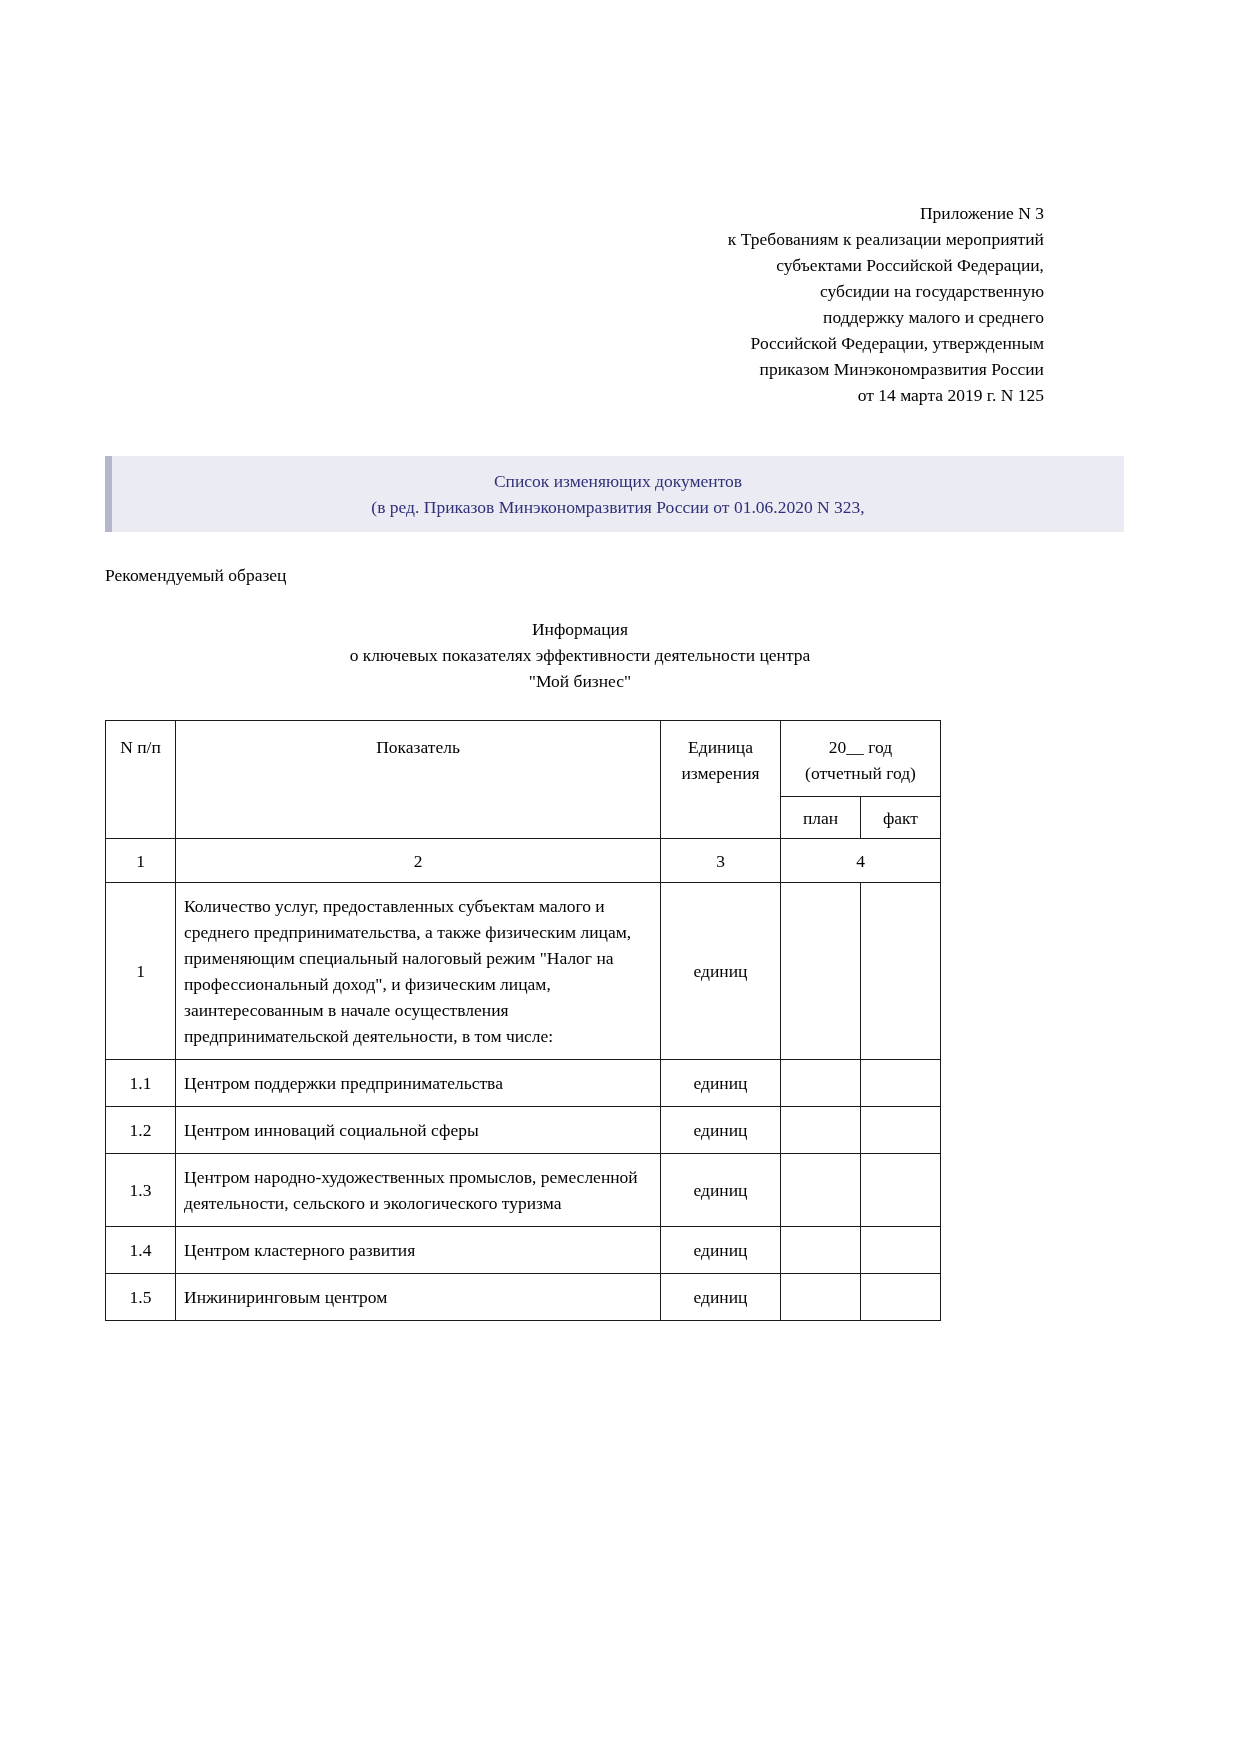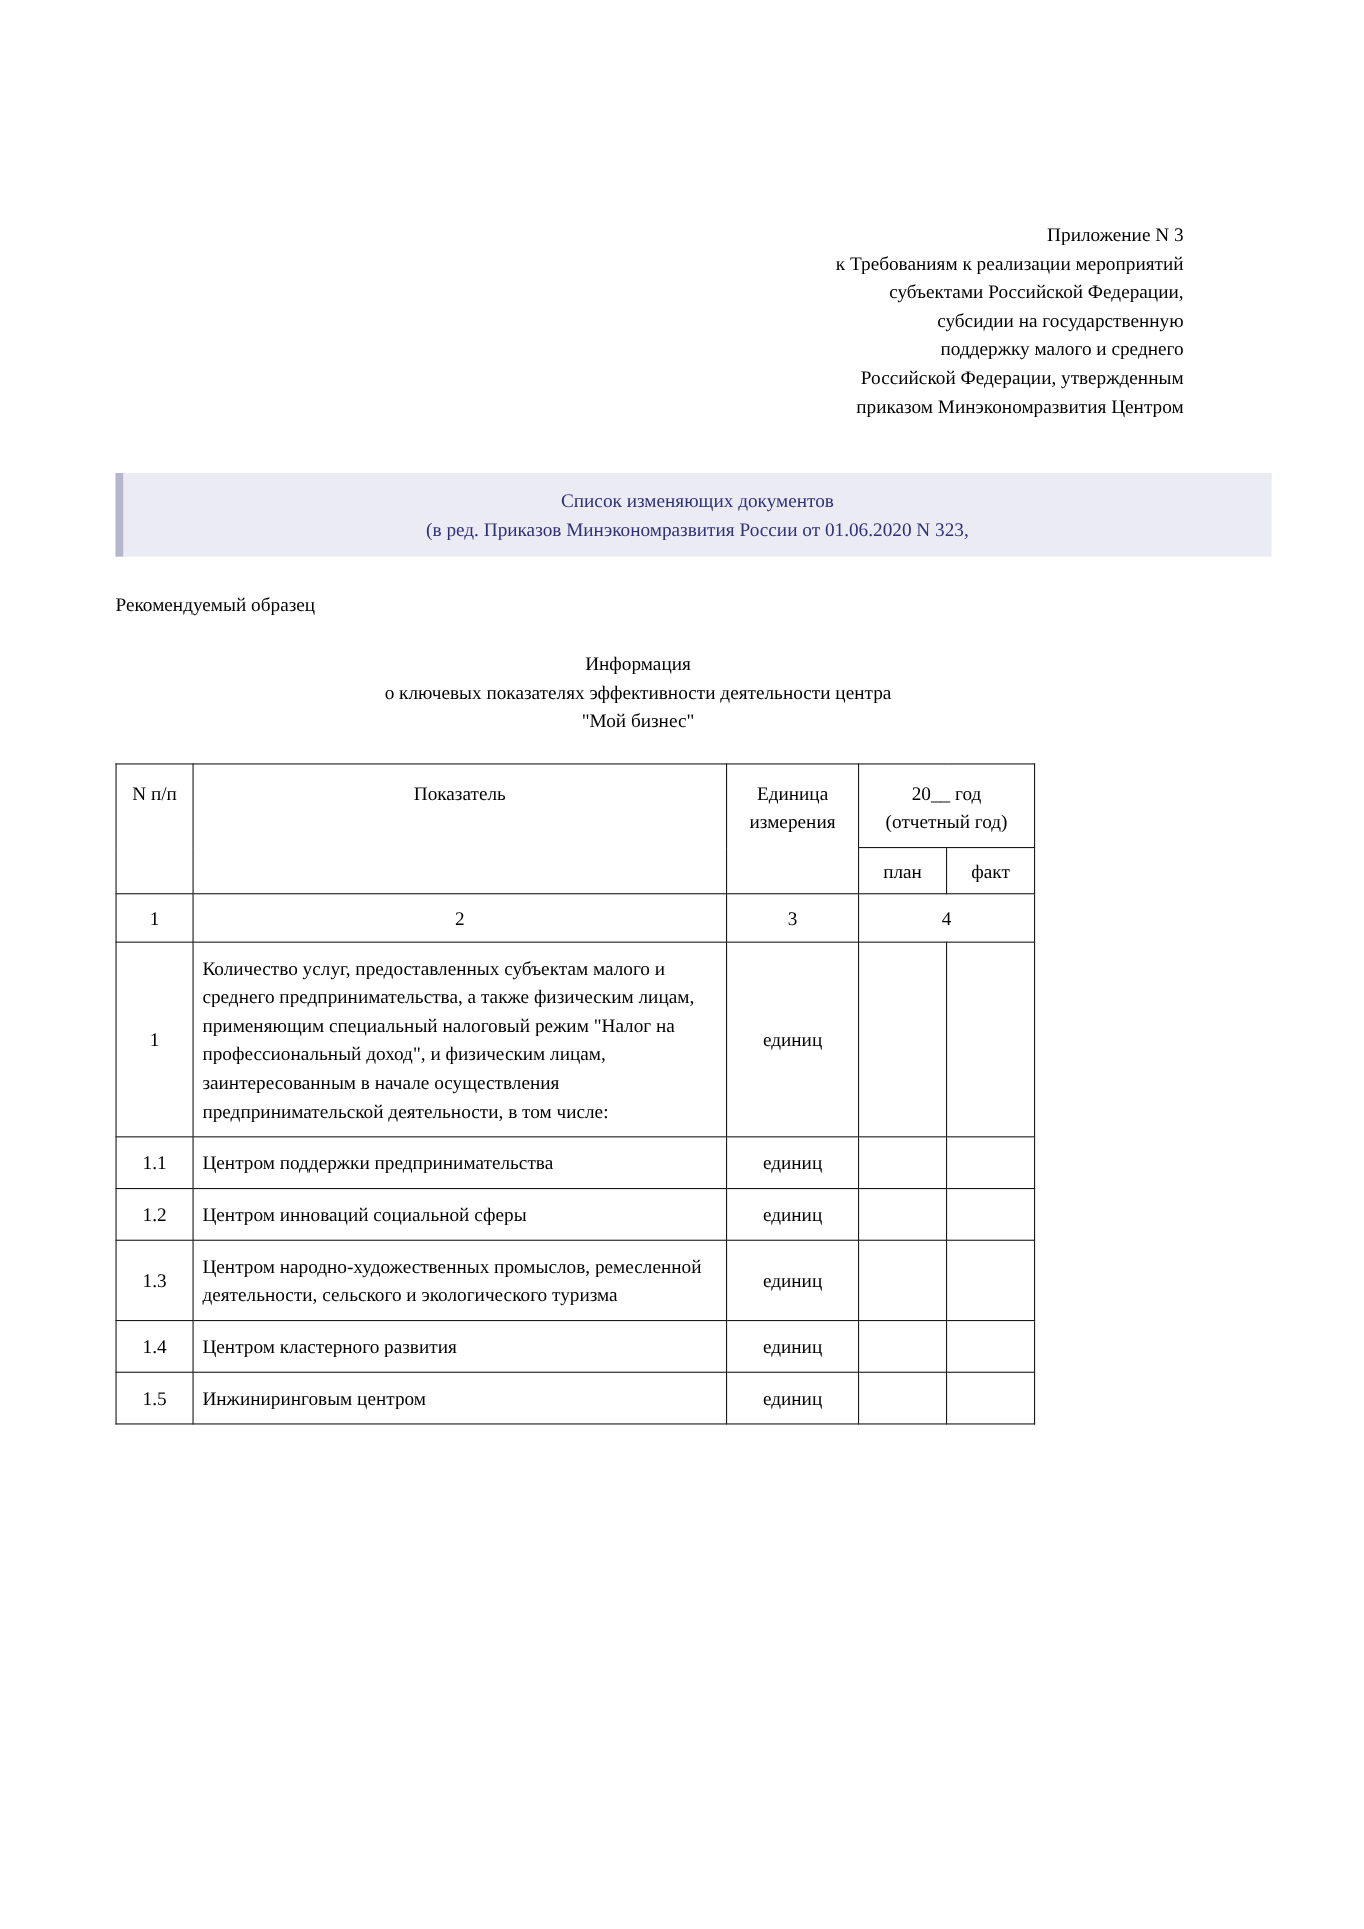--- a/index.html
+++ b/index.html
@@ -14,21 +14,21 @@
     min-height:1754px;
     background:#ffffff;
     color:#000000;
     font-family:"Liberation Serif","DejaVu Serif",serif;
     font-size:17.5px;
     line-height:26px;
   }
   .page{
     width:1240px;
     min-height:1754px;
-    padding:200px 84px 60px 105px;
+    padding:200px 116px 60px 105px;
   }
   .appendix-header{
     text-align:right;
     padding-right:80px;
     margin-bottom:26px;
   }
   .amendments-box{
     background:var(--box-bg);
     border-left:7px solid var(--box-bar);
     color:var(--box-accent);
@@ -89,21 +89,22 @@
 
 <div class="page">
 
   <div class="appendix-header">
     <div>Приложение N 3</div>
     <div>к Требованиям к реализации мероприятий</div>
     <div>субъектами Российской Федерации,</div>
     <div>субсидии на государственную</div>
     <div>поддержку малого и среднего</div>
     <div>Российской Федерации, утвержденным</div>
-    <div>приказом Минэкономразвития Центром</div>
+    <div>приказом Минэкономразвития России</div>
+    <div>от 14 марта 2019 г. N 125</div>
   </div>
 
   <div class="amendments-box">
     <div>Список изменяющих документов</div>
     <div>(в ред. Приказов Минэкономразвития России от 01.06.2020 N 323,</div>
   </div>
 
   <div class="recommended">Рекомендуемый образец</div>
 
   <div class="doc-title">

